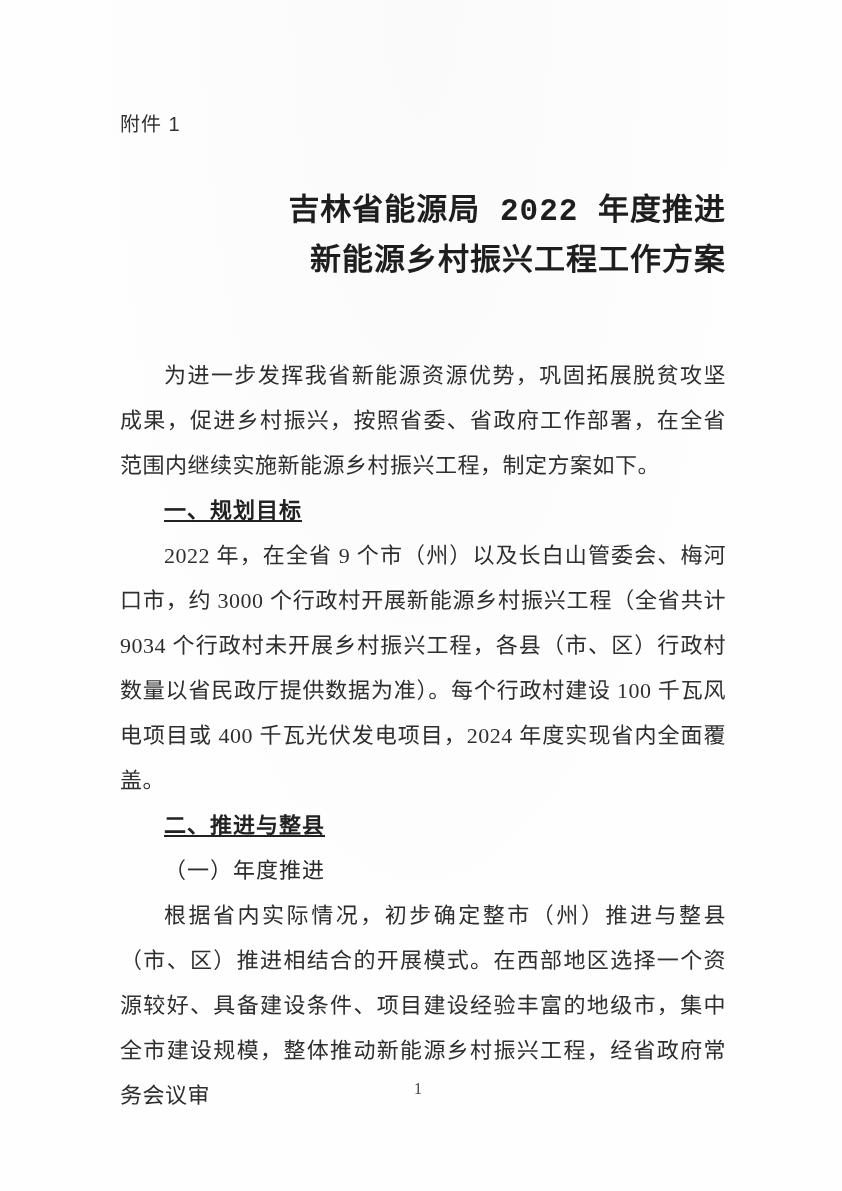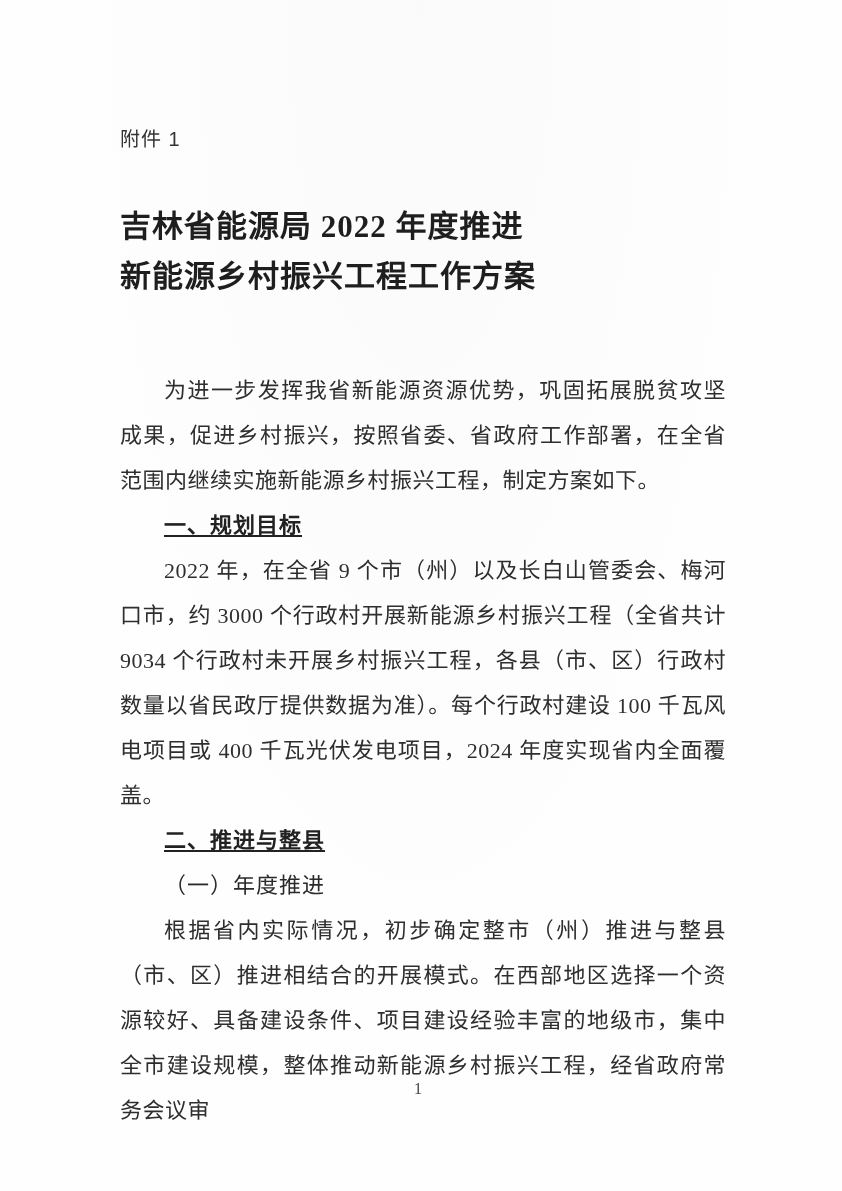--- a/index.html
+++ b/index.html
@@ -14,35 +14,35 @@
     margin: 0 auto;
     background:
       radial-gradient(ellipse at 50% 0%, rgba(0,0,0,0.015), rgba(0,0,0,0) 60%),
       #fefefe;
     overflow: hidden;
     color: #2b2b2b;
   }
   .content {
     position: absolute;
     left: 120px;
-    top: 15px;
+    top: 0;
     width: 606px;
   }
   .attachment-label {
     padding-top: 108px;
     font-family: "Liberation Sans", "DejaVu Sans", sans-serif;
     font-size: 20px;
     font-weight: 500;
     color: #333333;
     letter-spacing: 1px;
   }
   .doc-title {
     margin-top: 50px;
-    text-align: left;
-    font-family: Liberation Serif, serif;
+    text-align: right;
+    font-family: Liberation Mono, monospace;
     font-weight: bold;
     font-size: 31px;
     line-height: 50px;
     color: #1e1e1e;
     letter-spacing: 1px;
   }
   .body-block {
     margin-top: 66px;
     font-family: "Liberation Serif", "DejaVu Serif", serif;
     font-size: 22px;

